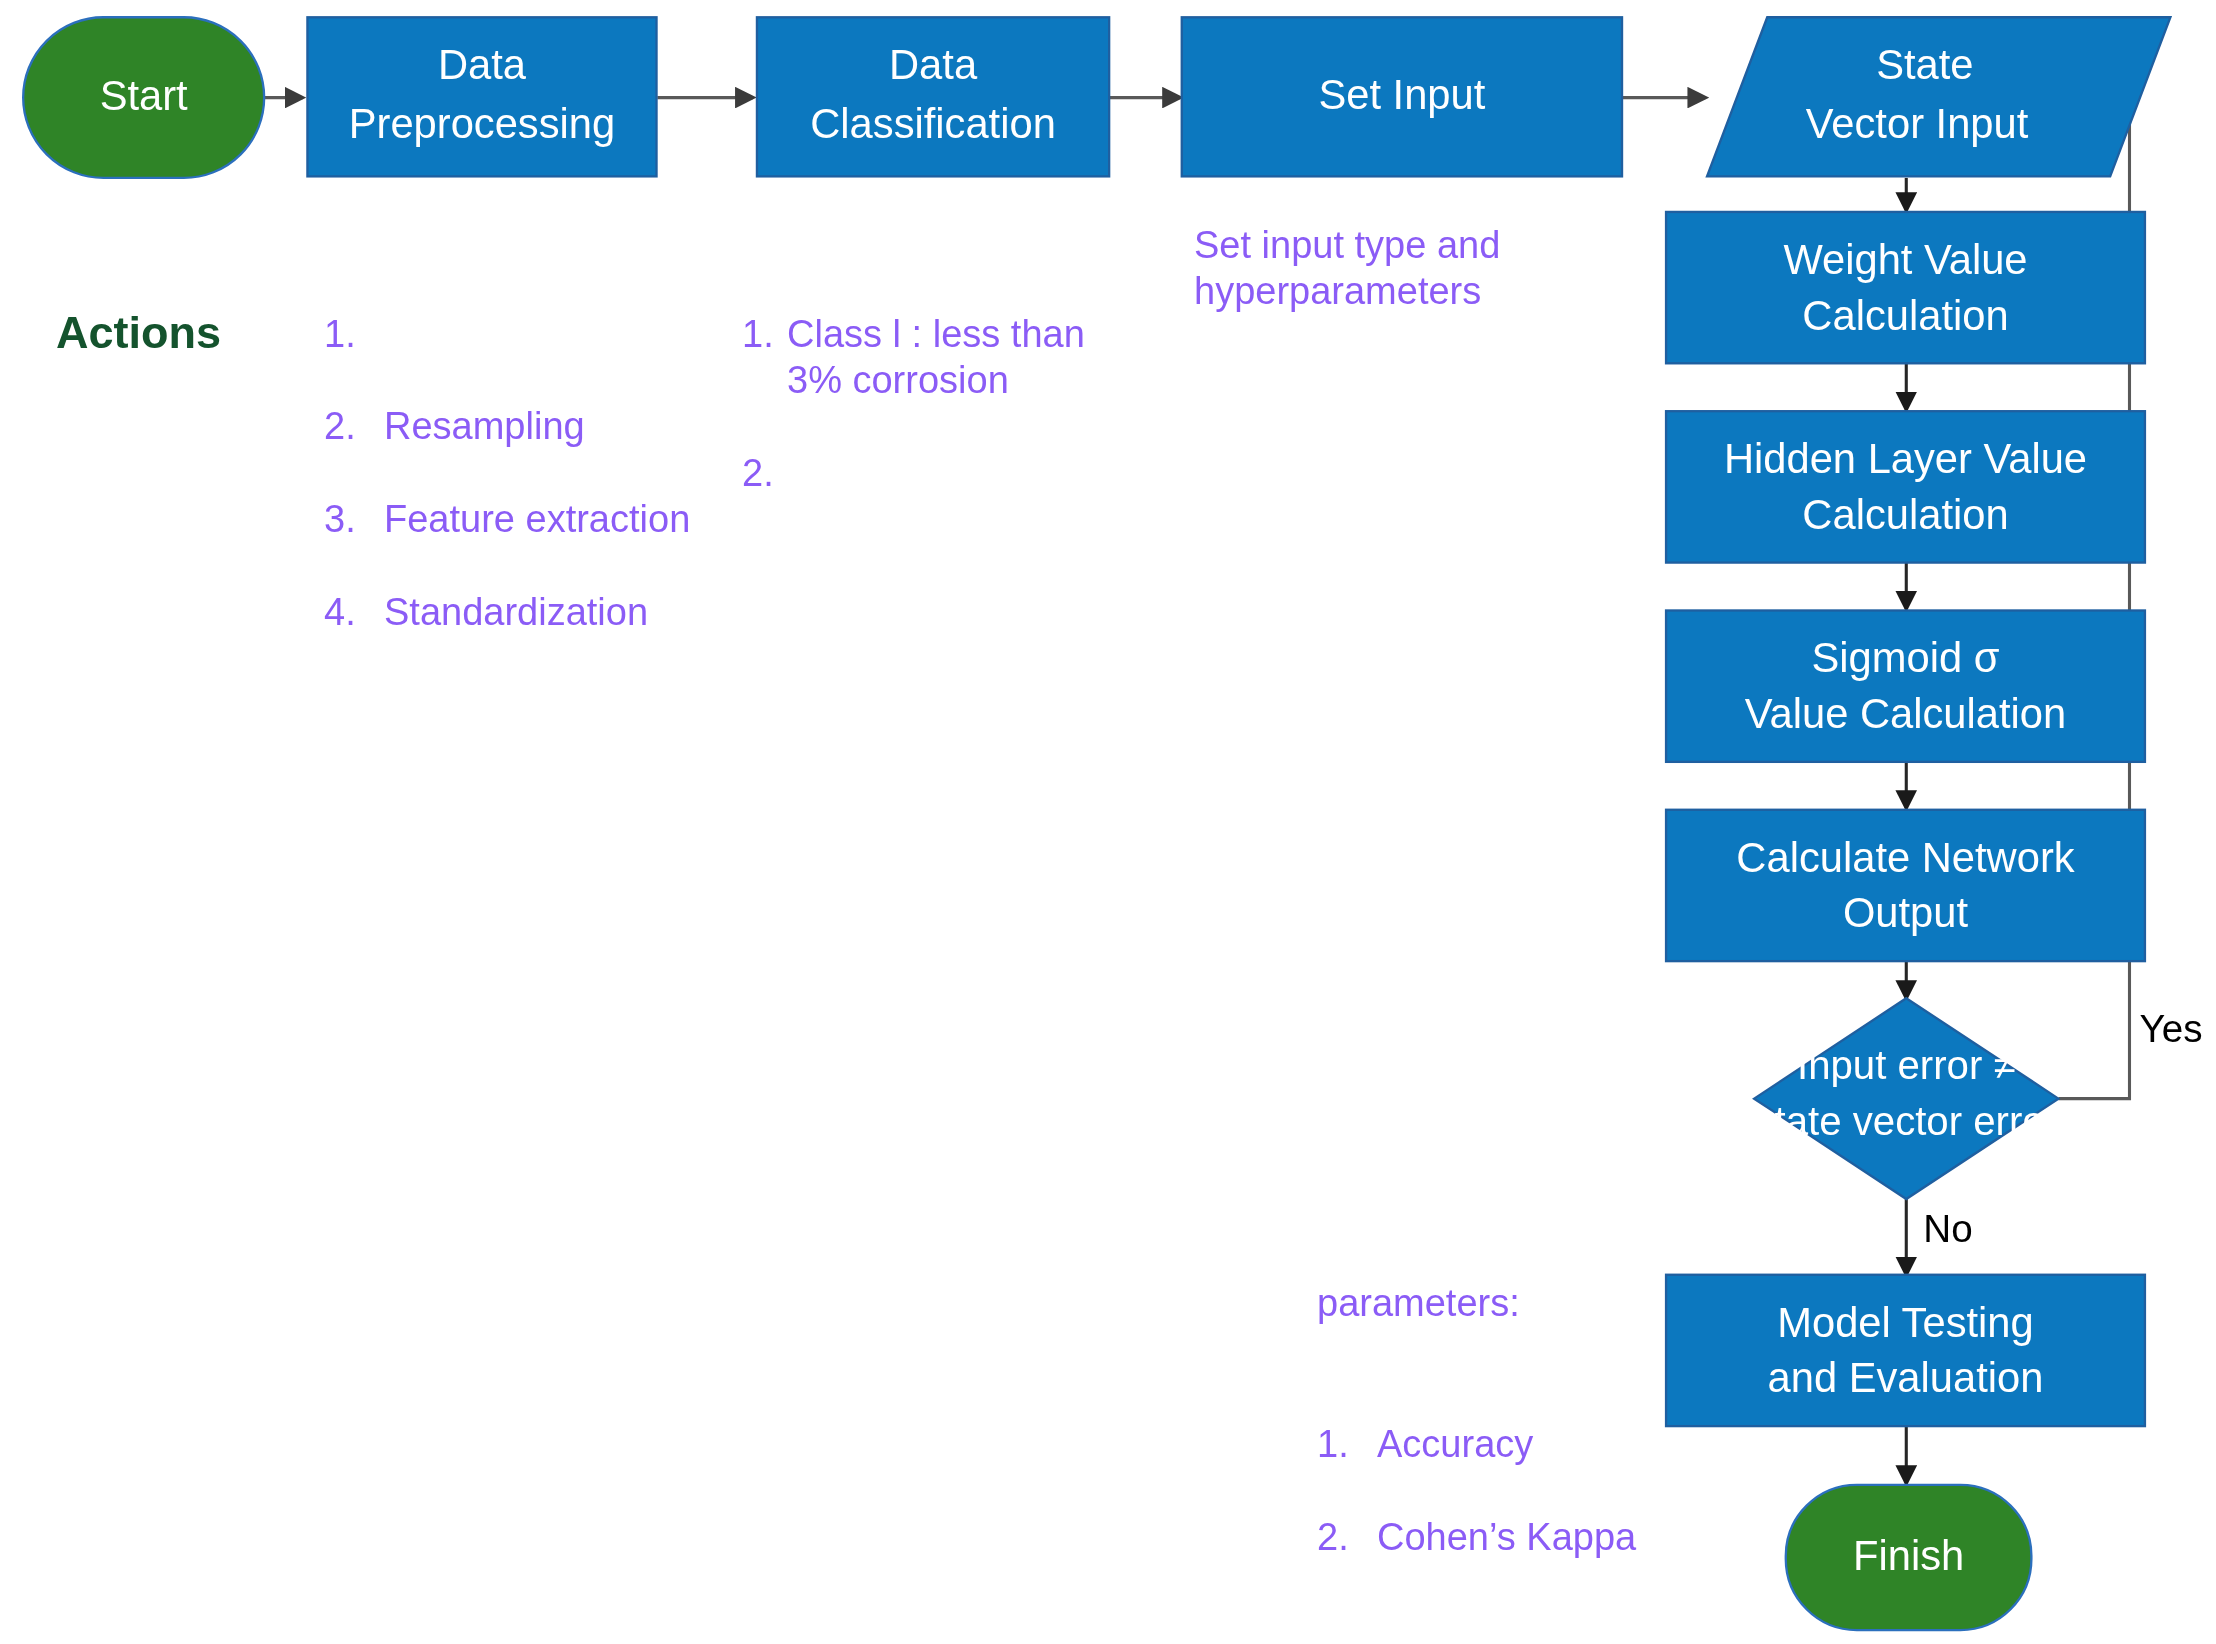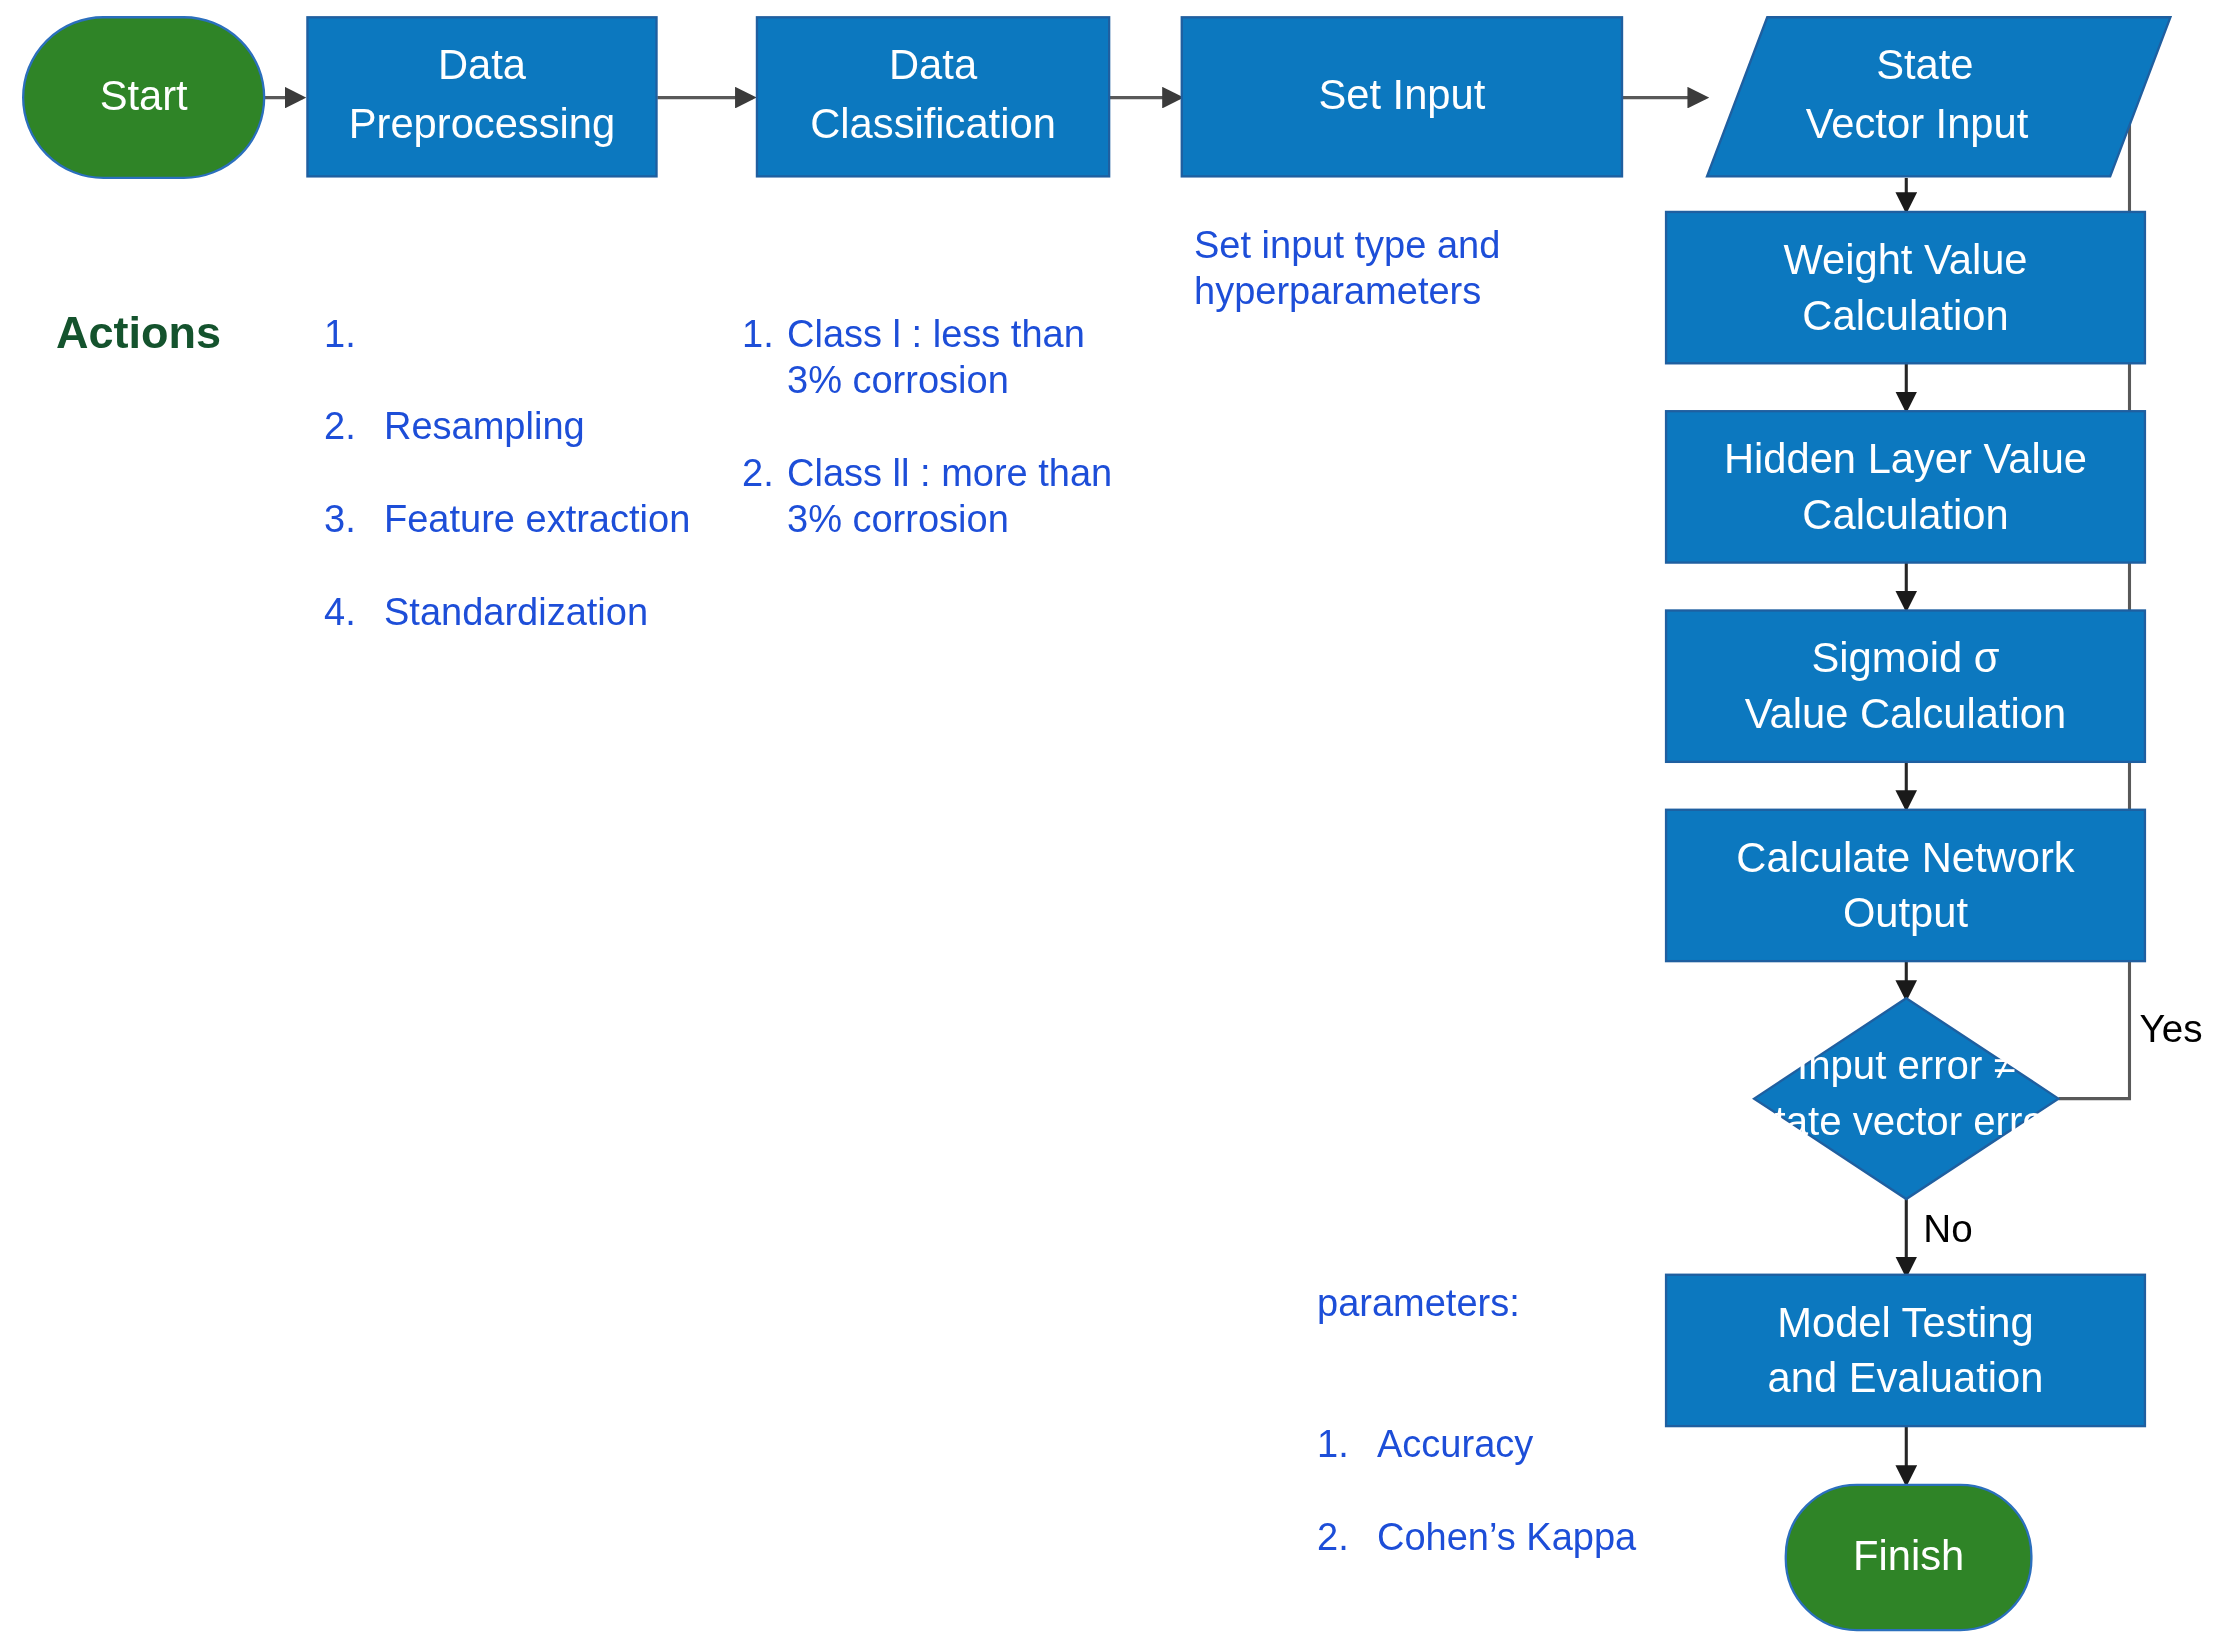--- a/index.html
+++ b/index.html
@@ -60,21 +60,21 @@
   .edge-label {
     fill: #000000;
     font-family: "Liberation Sans", sans-serif;
     font-size: 50px;
     dominant-baseline: middle;
   }
   .annot {
     position: absolute;
     font-family: "Liberation Sans", sans-serif;
     font-size: 38px;
-    color: #1d4ed8;
+    color: #8b5cf6;
     line-height: 1.22;
     white-space: pre-line;
   }
   .annot-title {
     position: absolute;
     font-family: "Liberation Sans", sans-serif;
     font-weight: bold;
     font-size: 45px;
     color: #14532d;
   }
@@ -248,21 +248,20 @@
   </div>
 
   <div class="annot" style="left:742px; top:218px; width:402px;">
     <ol class="annot-list list-narrow">
       <li>
         <span class="num">1.</span>
         <span class="txt">Class l : less than 3% corrosion</span>
       </li>
       <li>
         <span class="num">2.</span>
-        <span class="txt">Class ll : more than 3% corrosion</span>
       </li>
     </ol>
   </div>
 
   <div class="annot" style="left:1194px; top:222px; width:355px;">Set input type and hyperparameters</div>
 
   <div class="annot" style="left:1317px; top:1234px; width:386px;">
     <div class="ann-head">parameters:</div>
     <ol class="annot-list list-wide">
       <li>

